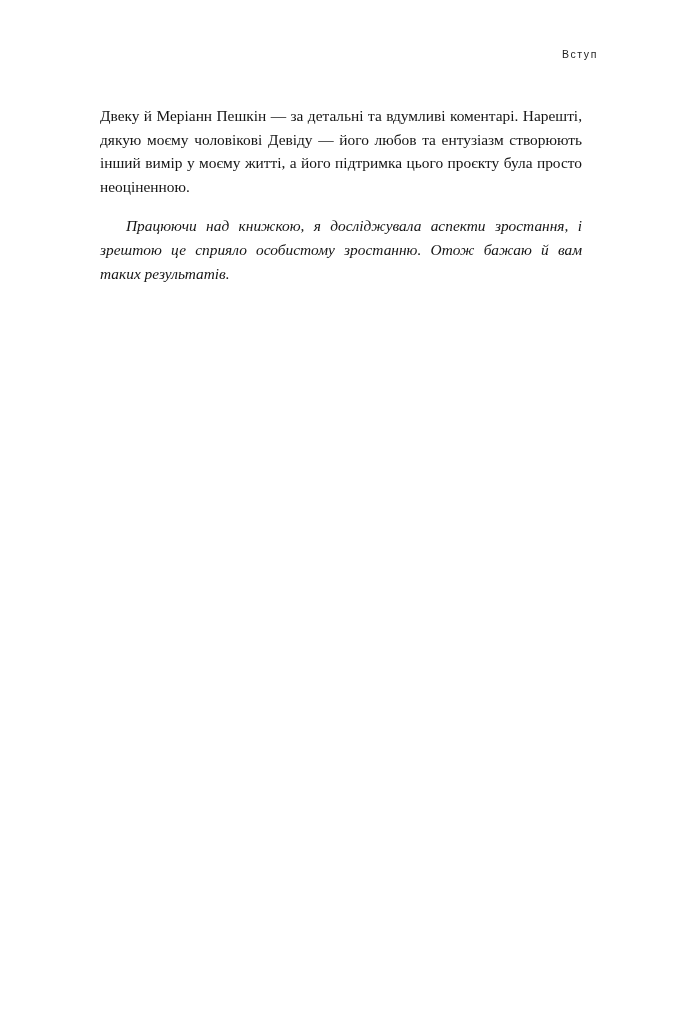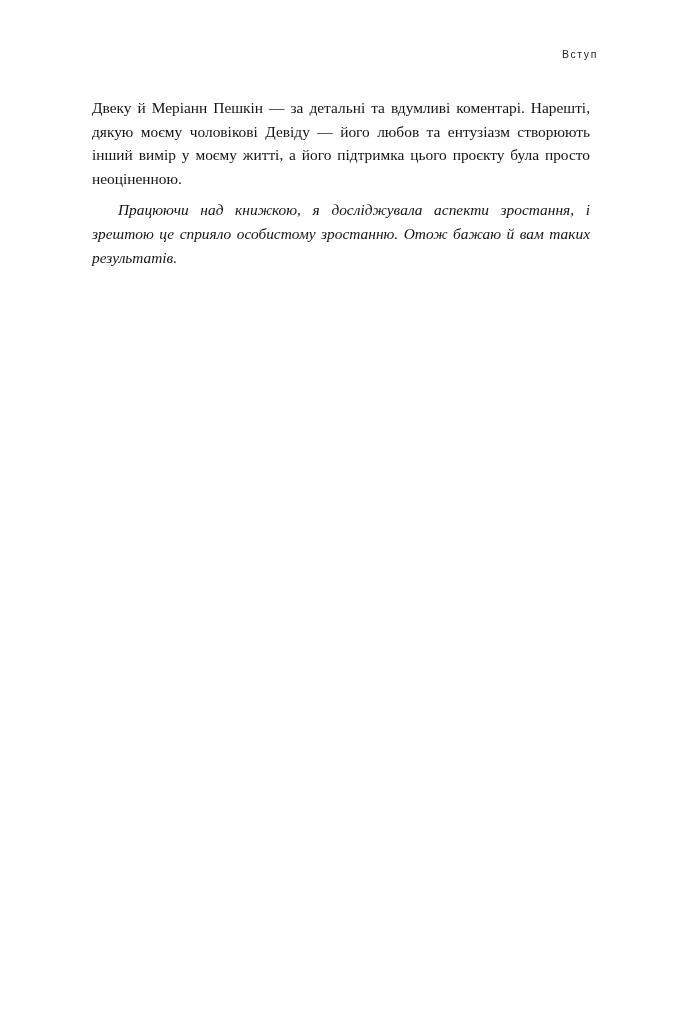--- a/index.html
+++ b/index.html
@@ -33,21 +33,21 @@
     text-transform: none;
     white-space: nowrap;
   }
   .text-block {
     position: absolute;
     top: 88px;
     left: 84px;
     width: 514px;
   }
   .para {
-    margin: 8px;
+    margin: 16px;
     font-size: 15.4px;
     line-height: 23.6px;
     text-align: justify;
     text-justify: inter-word;
     color: #141414;
     hyphens: manual;
   }
   .para + .para {
     text-indent: 26px;
     font-style: italic;

